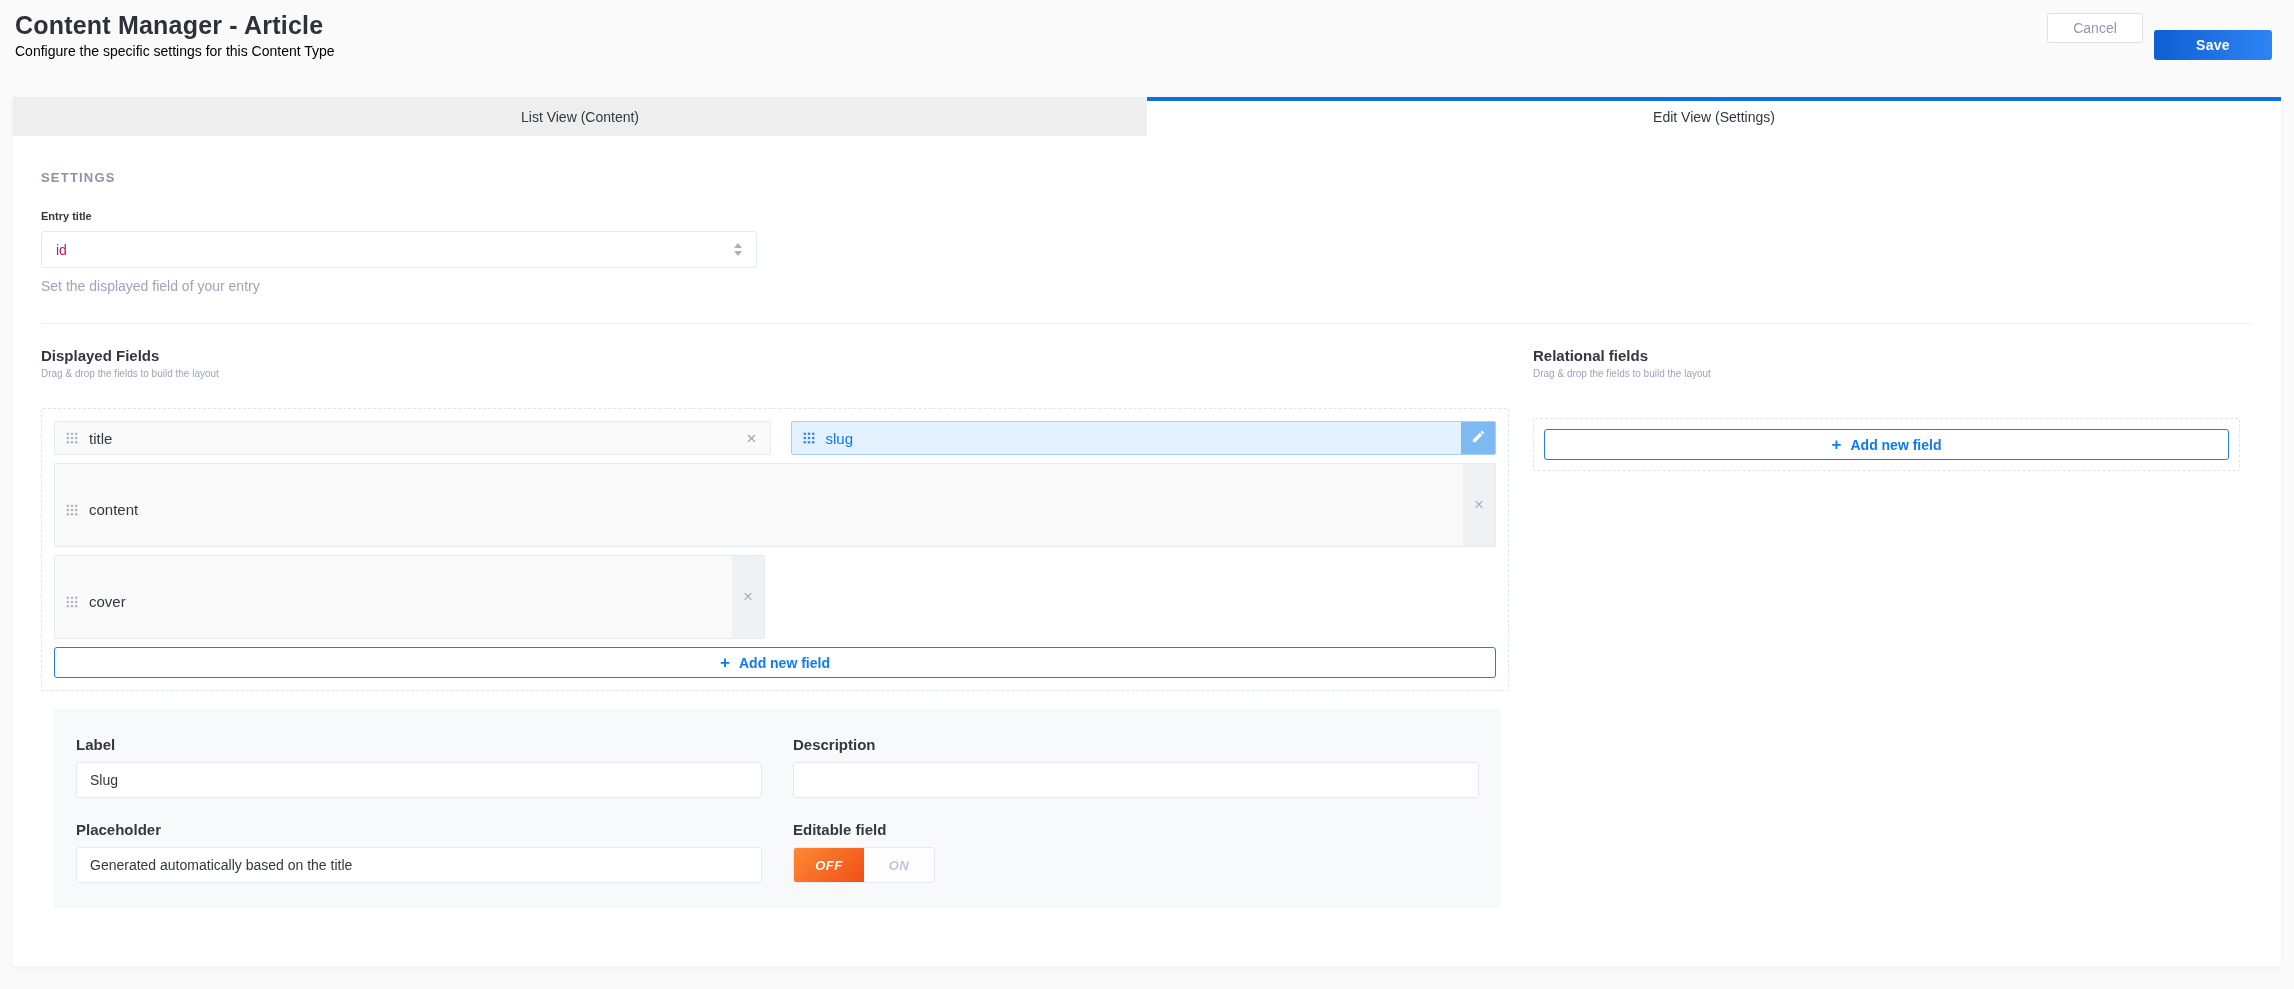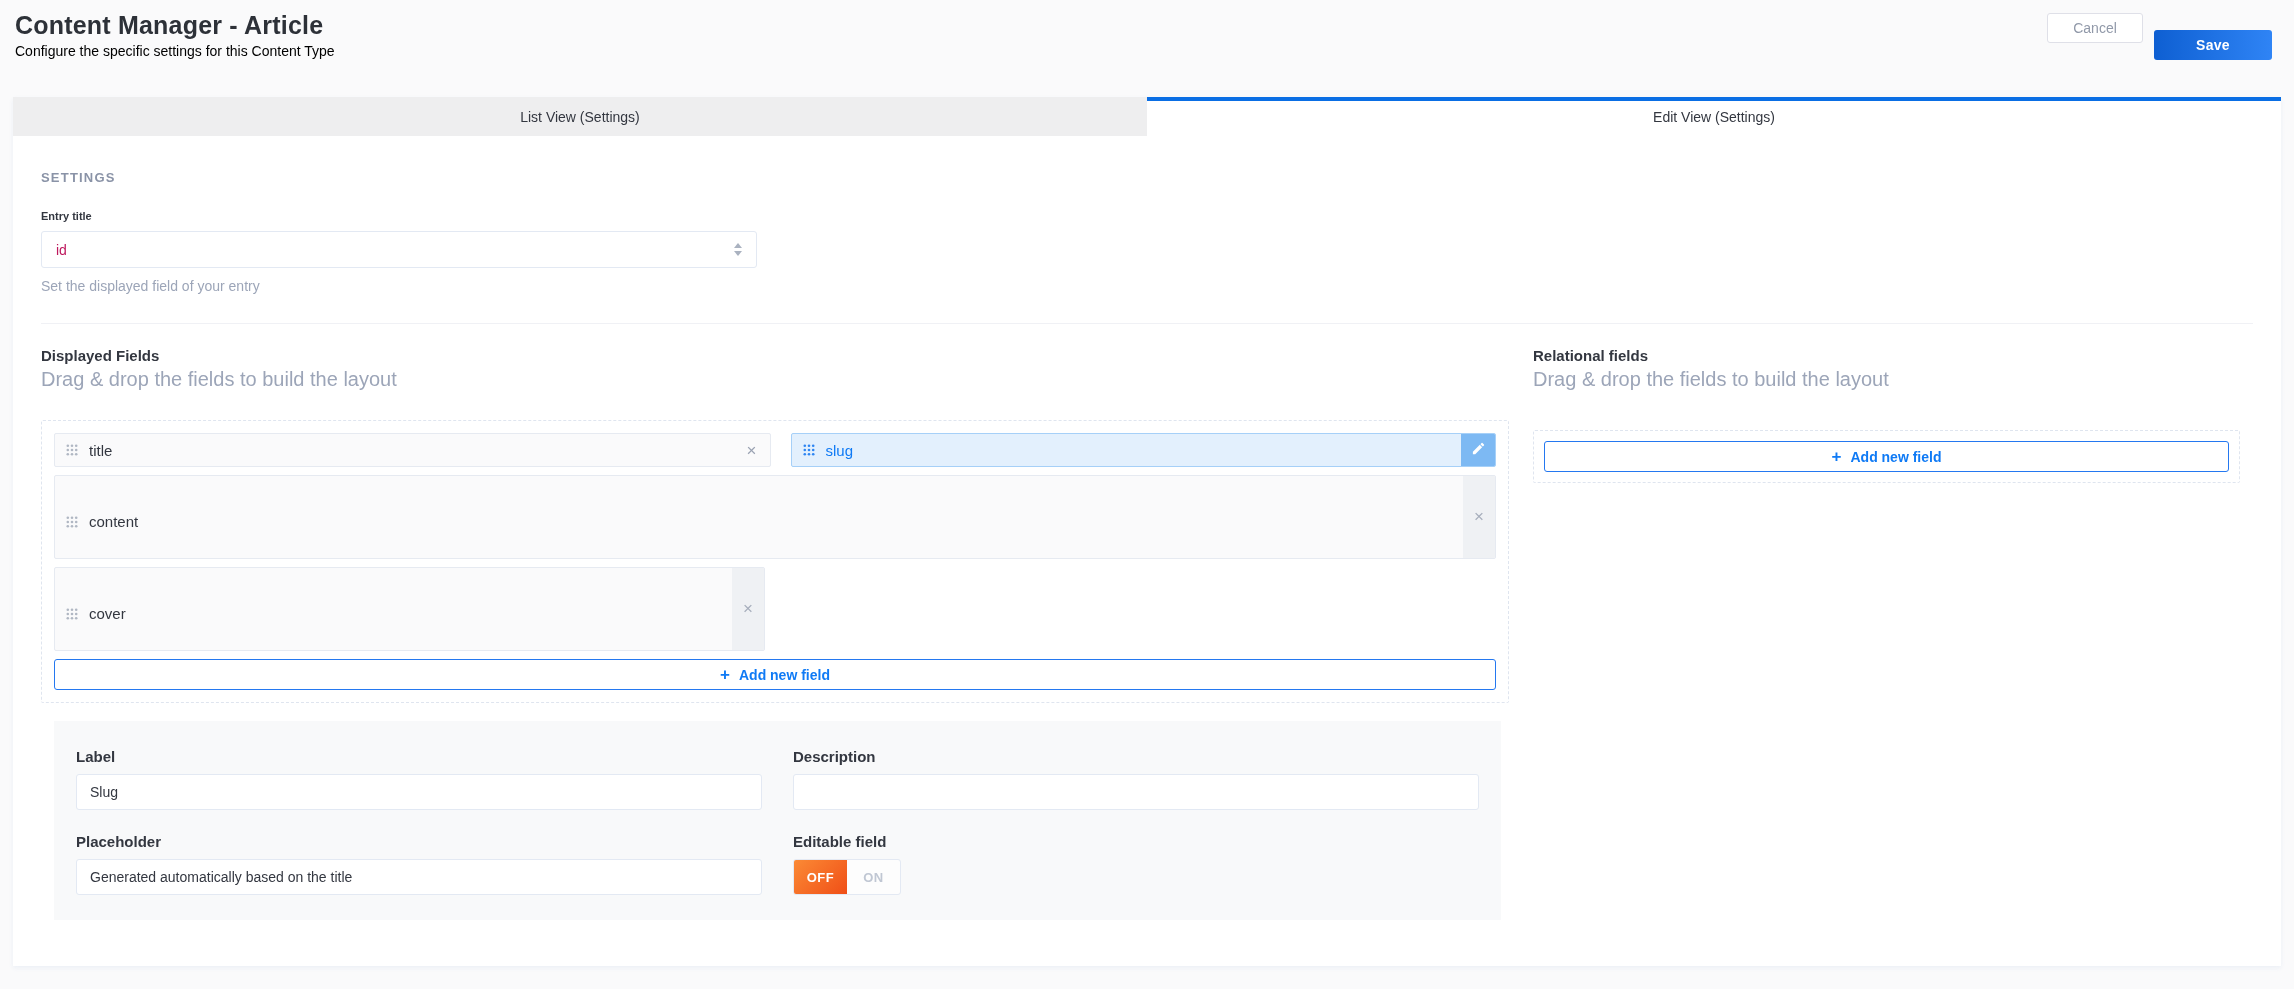--- a/index.html
+++ b/index.html
@@ -47,21 +47,21 @@
   .select-arrows .up { width:0; height:0; border-left:4px solid transparent; border-right:4px solid transparent; border-bottom:5px solid #aab2c0; }
   .select-arrows .down { width:0; height:0; border-left:4px solid transparent; border-right:4px solid transparent; border-top:5px solid #aab2c0; }
   .helper-text { margin-top:10px; font-size:14px; color:#9ca5b8; }
 
   .divider { height:1px; background:#f0f1f5; margin-top:29px; }
 
   .layout-columns { display:flex; gap:24px; margin-top:23px; }
   .left-col { width:1468px; flex:none; }
   .right-col { width:707px; flex:none; }
   .col-title { font-size:15px; font-weight:600; color:#333740; }
-  .col-sub { font-size:20px; color:#9ca5b8; margin-top:4px; }
+  .col-sub { font-size:10px; color:#9ca5b8; margin-top:4px; }
 
   .drop-zone { border:1px dashed #dfe5ef; border-radius:2px; padding:12px; }
   .left-col .drop-zone { margin-top:29px; }
   .right-col .drop-zone { margin-top:39px; padding:10px; }
 
   .chip-row { display:flex; gap:20px; }
   .chip-row + .chip-row, .chip-row + .add-field-btn { margin-top:8px; }
   .chip {
     background:#fafafb; border:1px solid #e6eaf1; border-radius:2px; height:34px;
     display:flex; align-items:center; padding:0 11px; font-size:15px; color:#333740;
@@ -92,41 +92,41 @@
 
   
   .attr-panel { margin-top:18px; margin-left:13px; width:1447px; background:#f8f9fa; padding:27px 22px 25px; }
   .attr-grid { display:grid; grid-template-columns:1fr 1fr; column-gap:31px; row-gap:23px; }
   .attr-field .f-label { display:block; font-size:15px; font-weight:600; color:#333740; margin-bottom:9px; }
   .attr-input {
     width:100%; height:36px; border:1px solid #e3e9f3; border-radius:3px; background:#fff;
     padding:0 13px; font-size:14px; color:#333740; font-family:inherit;
   }
   .toggle { display:inline-flex; height:36px; border:1px solid #e3e9f3; border-radius:3px; overflow:hidden; background:#fdfdfd; }
-  .toggle-seg { width:53px; display:flex; align-items:center; justify-content:center; font-size:13px; font-weight:700; letter-spacing:.5px; cursor:pointer; }
+  .toggle-seg { width:70px; display:flex; align-items:center; justify-content:center; font-size:13px; font-weight:700; letter-spacing:.5px; cursor:pointer;font-style:italic; }
   .toggle-off { background:linear-gradient(135deg,#fb8a35 0%,#f04f17 100%); color:#ffffff; }
   .toggle-on { color:#c0c7d3; }
 </style>
 </head>
 <body>
 
 <div class="header">
   <div class="page-title">Content Manager - Article</div>
   <div class="page-subtitle">Configure the specific settings for this Content Type</div>
   <div class="header-actions">
     <button class="btn btn-cancel">Cancel</button>
     <button class="btn btn-save">Save</button>
   </div>
 </div>
 
 <div class="card">
 
   <div class="tabs">
     <div class="tab inactive">
-      <span>List View (Settings)</span>
+      <span>List View (Content)</span>
     </div>
     <div class="tab active">
       <span>Edit View (Settings)</span>
     </div>
   </div>
 
   <div class="card-body">
 
     <div class="section-heading settings">SETTINGS</div>
 

